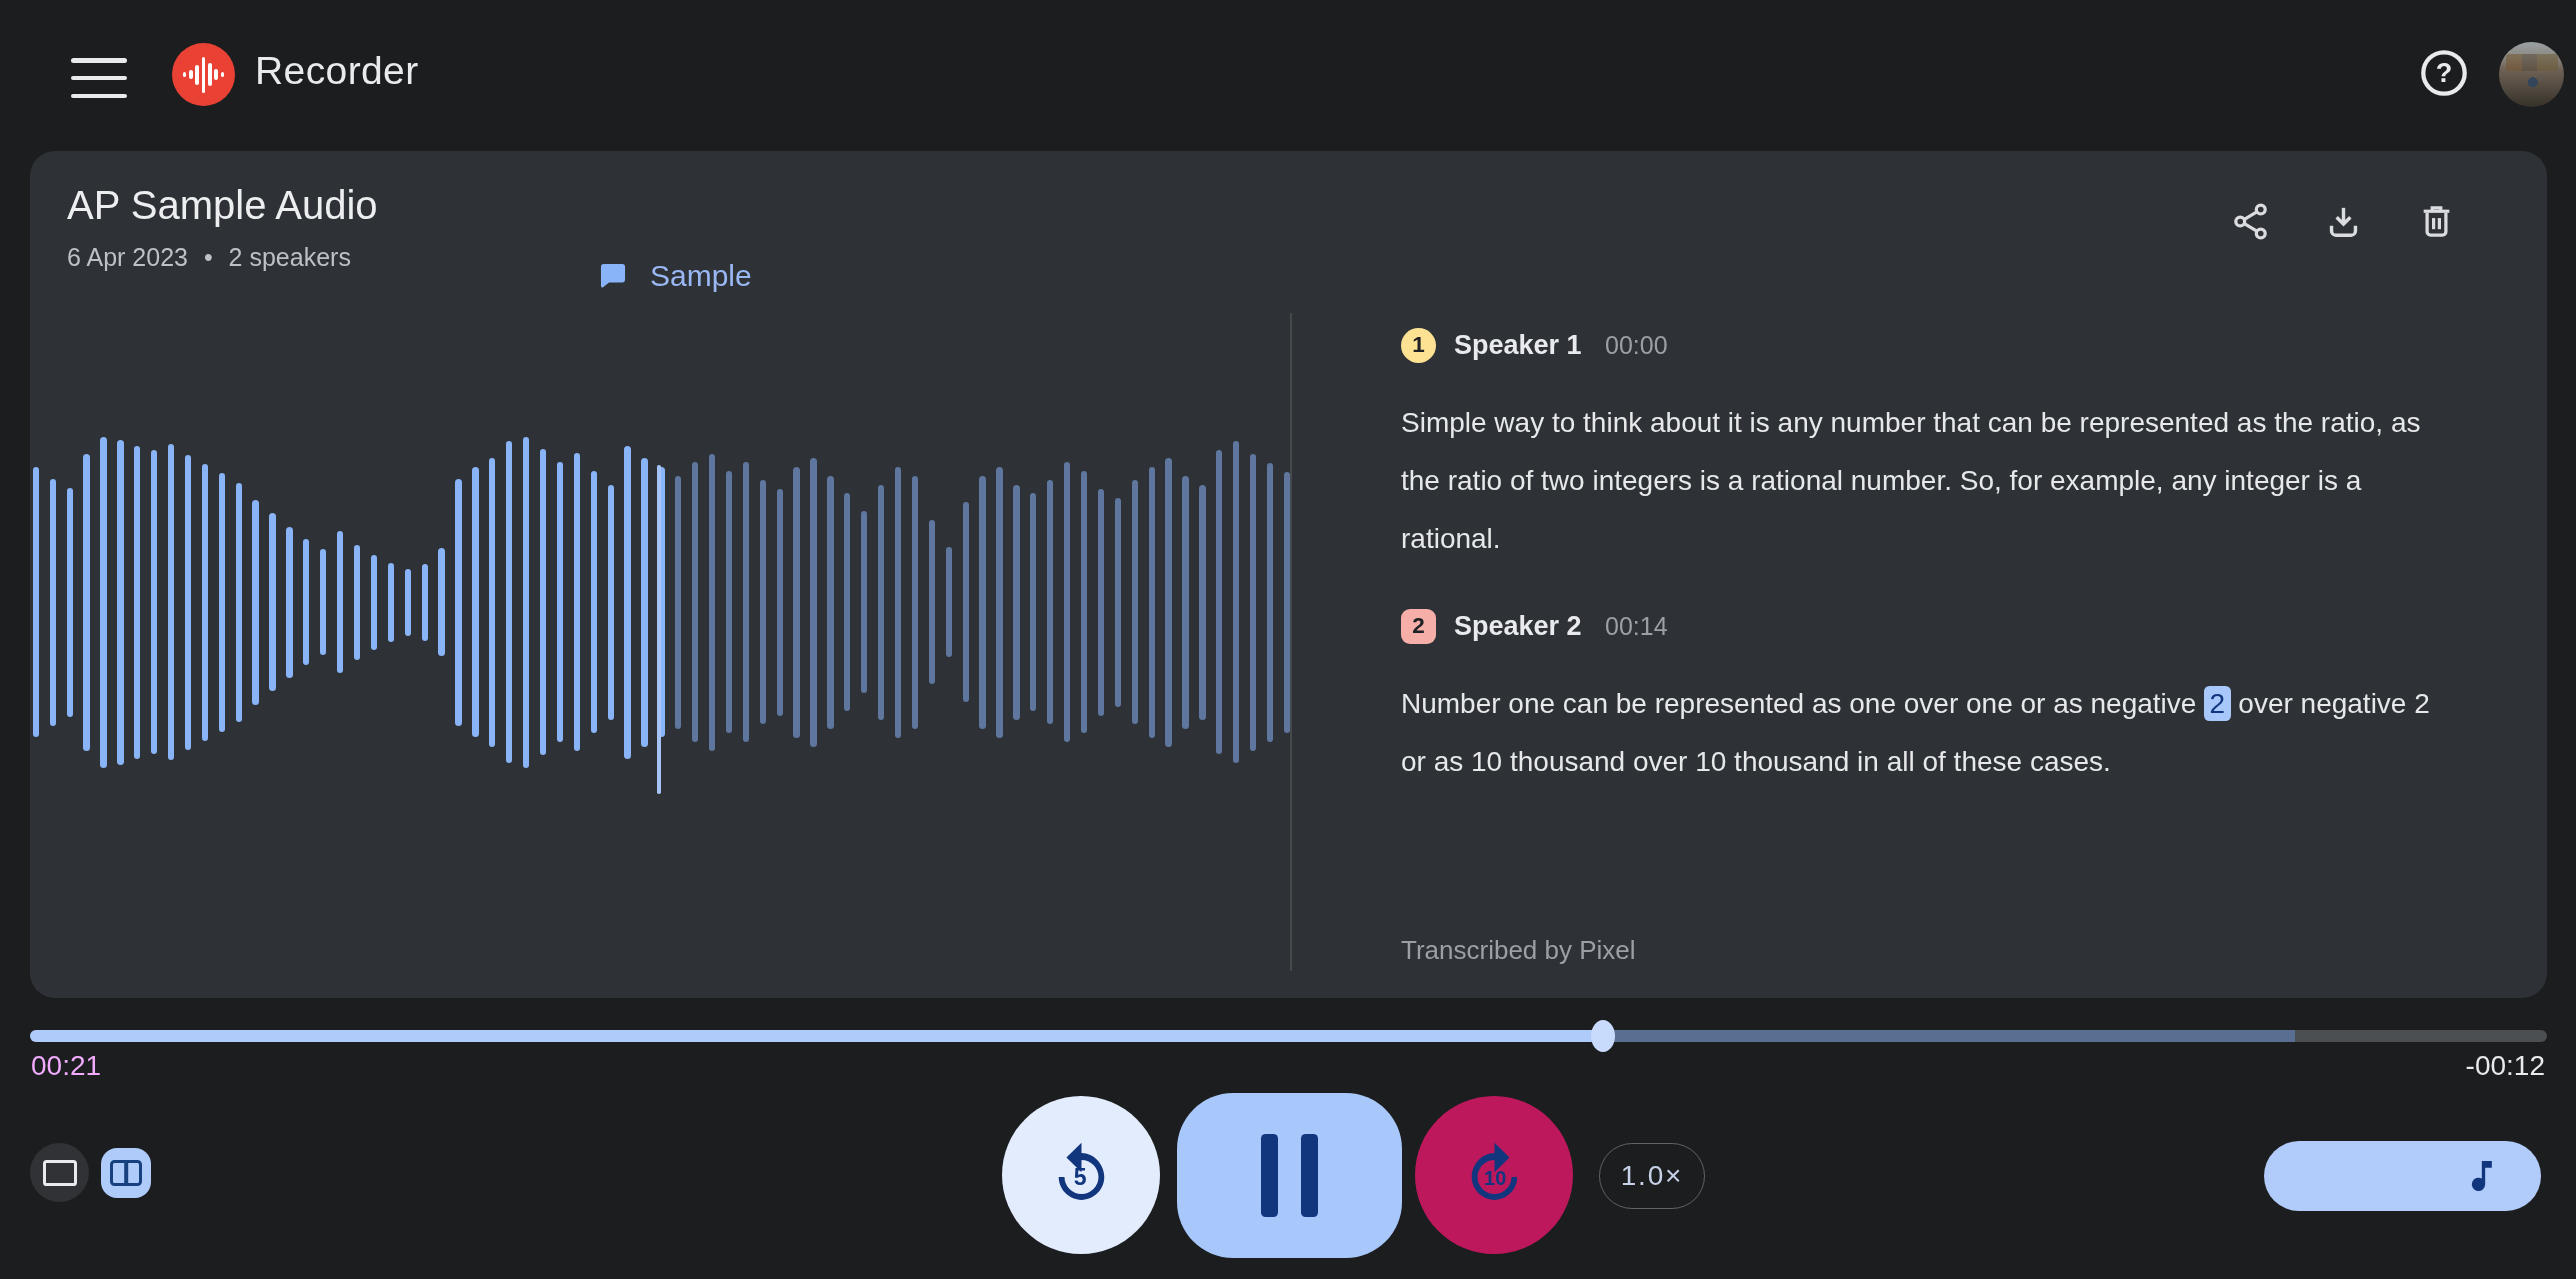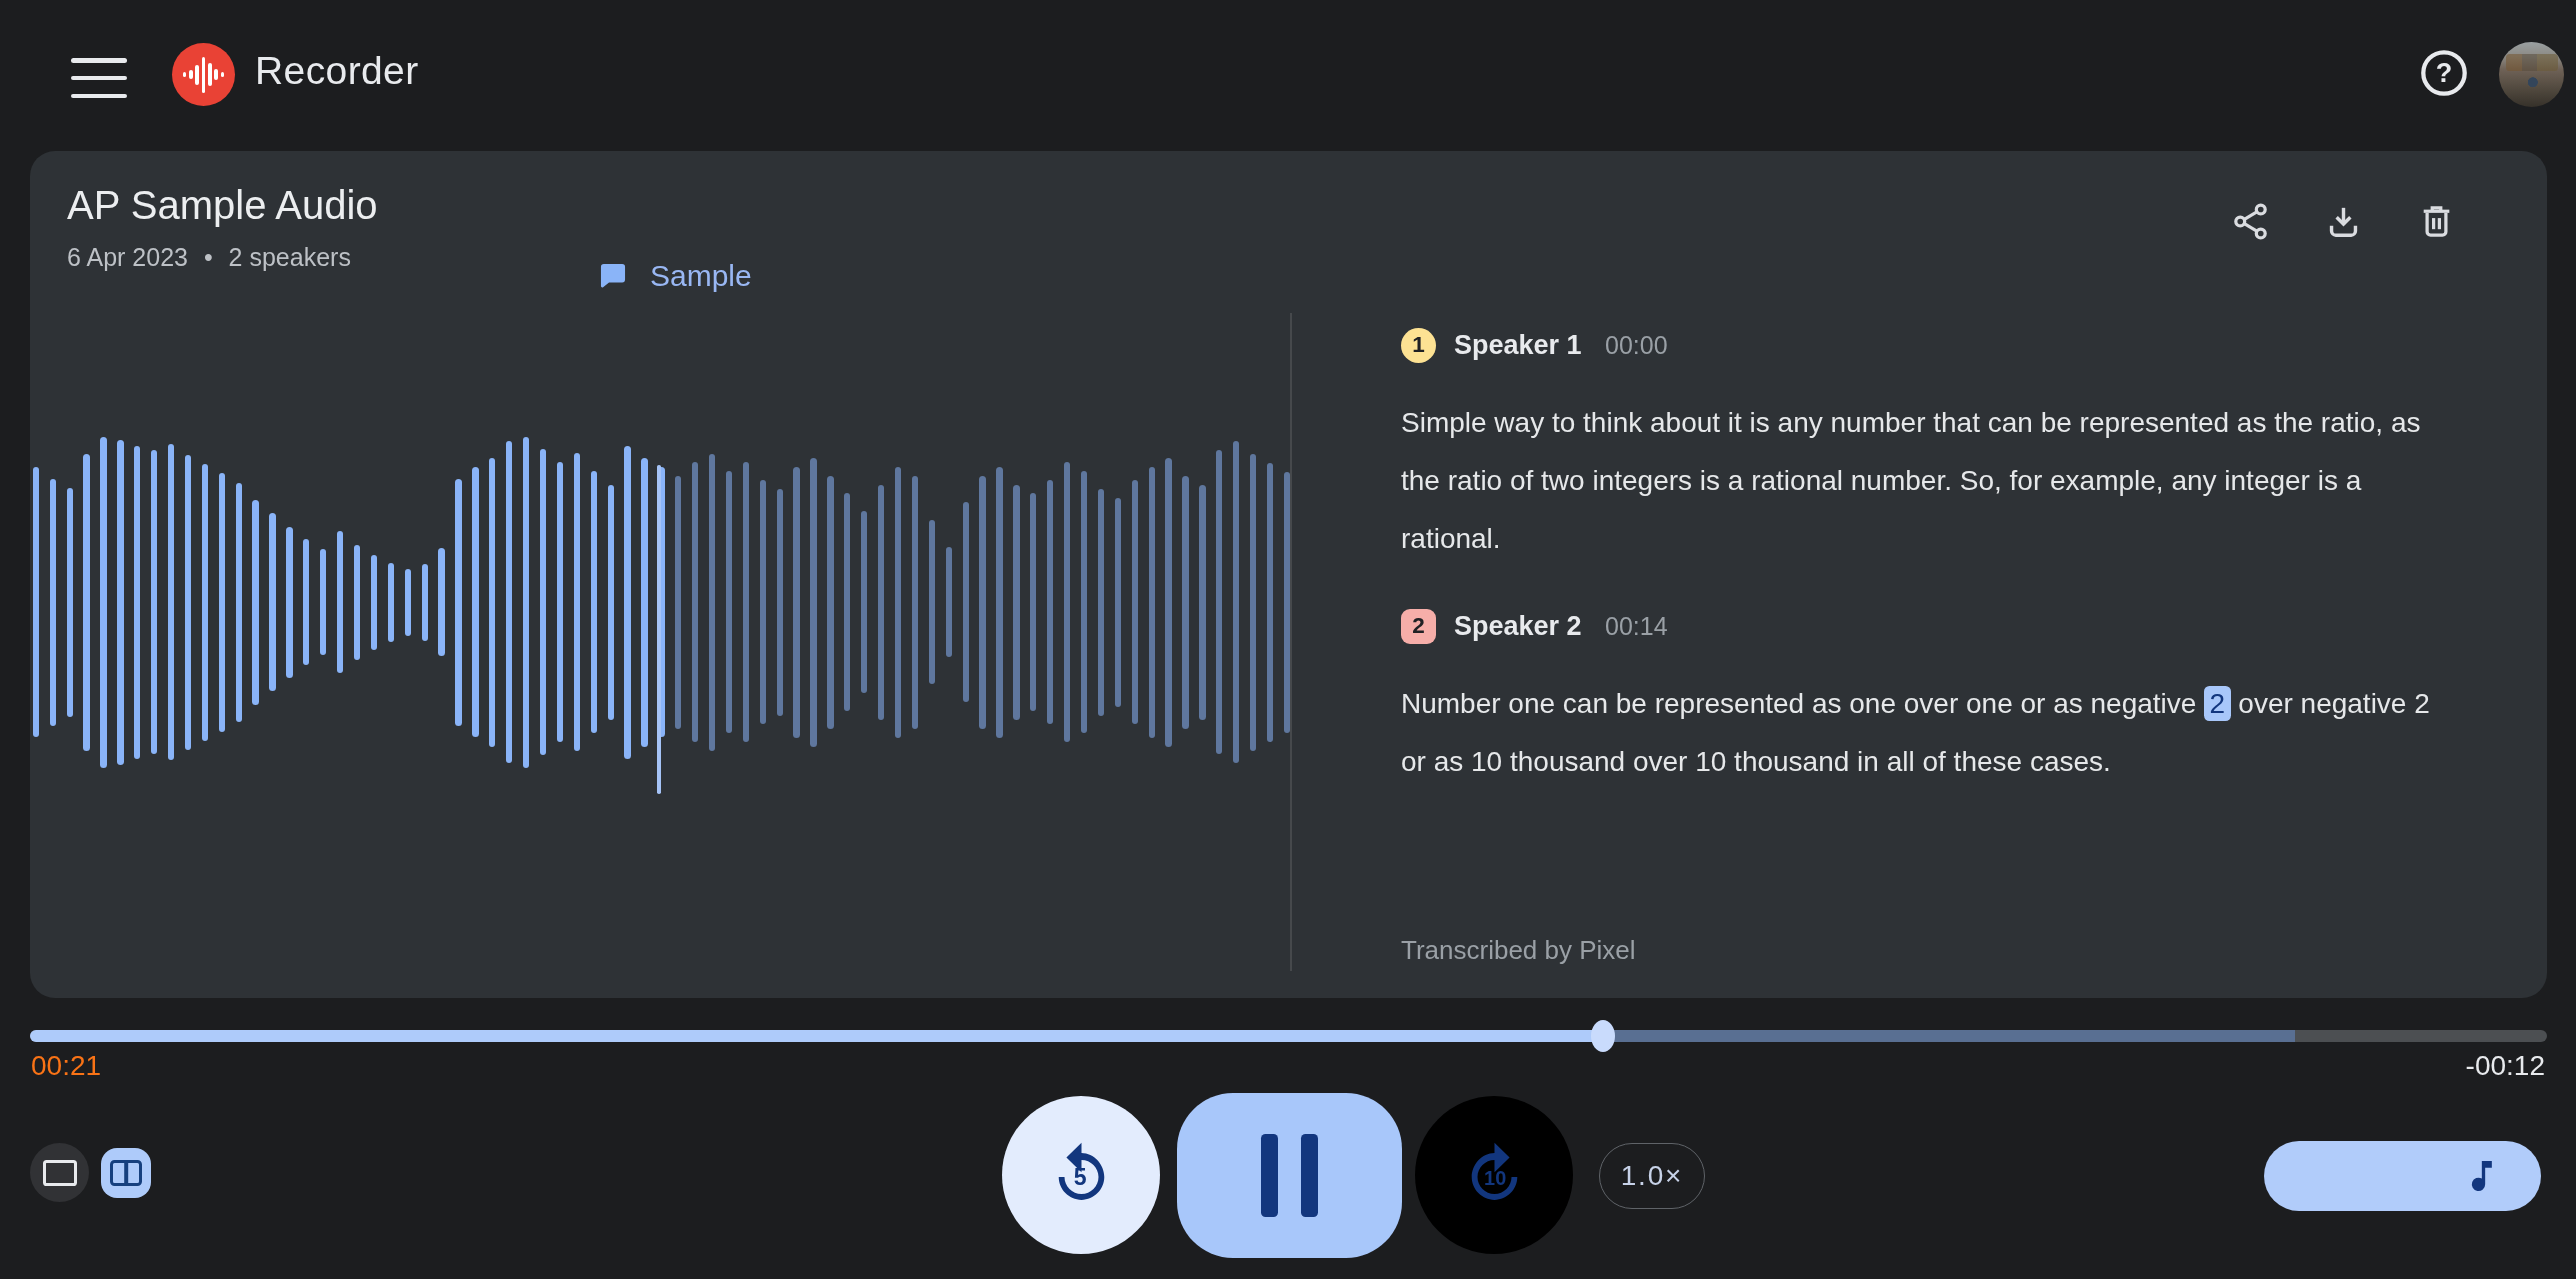--- a/index.html
+++ b/index.html
@@ -67,21 +67,21 @@
 
   
   .progress { position:absolute; left:30px; top:1030px; width:2517px; height:11.7px; border-radius:6.3px;
     background:#4c4f52; cursor:pointer; }
   .seg-played { position:absolute; left:0; top:0; height:11.7px; border-radius:6.3px 0 0 6.3px;
     background:#aecbfa; width:var(--p); }
   .seg-buffer { position:absolute; left:var(--p); top:0; height:11.7px;
     background:#596f92; width:calc(var(--b) - var(--p)); }
   .thumb { position:absolute; left:var(--p); top:50%; width:24px; height:32px;
     transform:translate(-50%,-50%); border-radius:50%; background:#c9dbfc; }
-  .time-elapsed { position:absolute; left:31px; top:1050px; font-size:28px; color:#f97316; }
+  .time-elapsed { position:absolute; left:31px; top:1050px; font-size:28px; color:#f0abfc; }
   .time-remaining { position:absolute; right:31px; top:1050px; font-size:28px; color:#e8eaed; }
 
   
   .view-btn1 { position:absolute; left:30px; top:1143px; width:59px; height:59px; border-radius:50%;
     background:#313235; display:flex; align-items:center; justify-content:center; cursor:pointer; }
   .view-btn1 .rect-ic { width:34px; height:26px; border:3.6px solid #e8eaed; border-radius:3.6px; }
   .view-btn2 { position:absolute; left:101px; top:1148px; width:50px; height:50px; border-radius:16px;
     display:flex; align-items:center; justify-content:center; cursor:pointer; }
   .view-btn2 .pane-ic { width:32px; height:26px; border:3.6px solid #16407e; border-radius:4.5px; position:relative; }
   .view-btn2 .pane-ic::after { content:""; position:absolute; left:50%; top:0; width:3.6px; height:100%;
@@ -284,21 +284,21 @@
     <path d="M12 5V1.8L7.3 6.4 12 11V7.2c2.9 0 5.3 2.4 5.3 5.3S14.9 17.8 12 17.8 6.7 15.4 6.7 12.5H4.9c0 3.9 3.2 7.1 7.1 7.1s7.1-3.2 7.1-7.1S15.9 5 12 5z"></path>
     <text x="11.6" y="15.1" text-anchor="middle" font-size="7.2" font-weight="bold" fill="#12367e" font-family="Liberation Sans, sans-serif">5</text>
   </svg>
 </div>
 
 <div class="pause-btn" style="background-color: rgb(168, 199, 250);">
   <div class="pbar" style="background-color: rgb(18, 54, 126);"></div>
   <div class="pbar" style="background-color: rgb(18, 54, 126);"></div>
 </div>
 
-<div class="ctl-circle fwd-btn" style="background-color: #000000;">
+<div class="ctl-circle fwd-btn" style="background-color: #be185d;">
   <svg width="77" height="77" viewBox="0 0 24 24" fill="#12367e">
     <path d="M12 5V1.8l4.7 4.6L12 11V7.2c-2.9 0-5.3 2.4-5.3 5.3s2.4 5.3 5.3 5.3 5.3-2.4 5.3-5.3h1.8c0 3.9-3.2 7.1-7.1 7.1s-7.1-3.2-7.1-7.1S8.1 5 12 5z"></path>
     <text x="12.2" y="15.1" text-anchor="middle" font-size="6.2" font-weight="bold" fill="#12367e" font-family="Liberation Sans, sans-serif">10</text>
   </svg>
 </div>
 
 <div class="speed-chip">
   <span>1.0×</span>
 </div>
 

